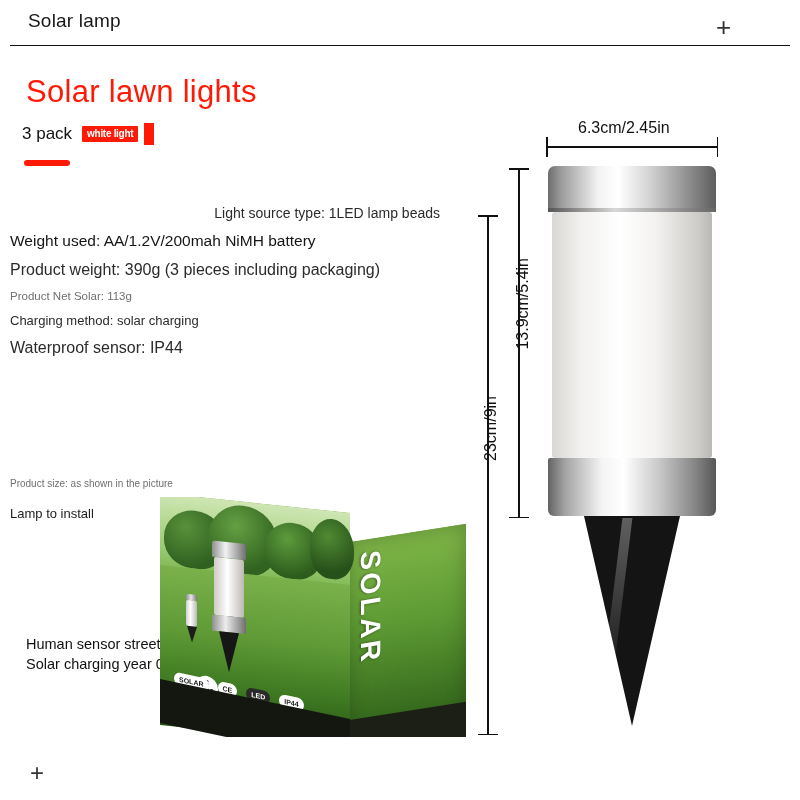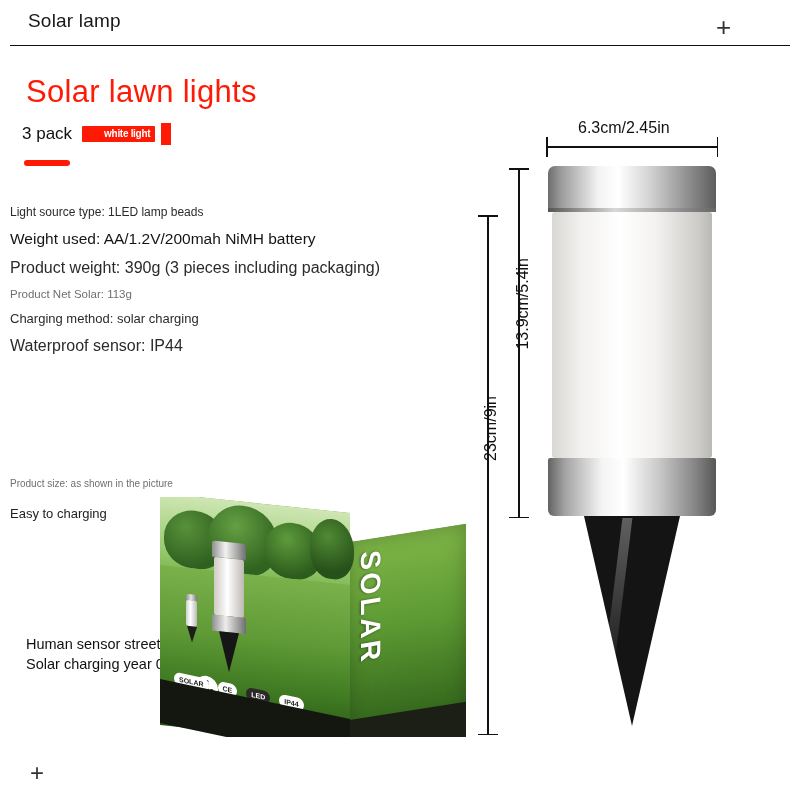--- a/index.html
+++ b/index.html
@@ -76,21 +76,21 @@
   .pack-label {
     font-size: 17px;
     color: #111;
     margin-right: 10px;
   }
   .pack-badge {
     background: #ff1a06;
     color: #ffffff;
     font-size: 10px;
     font-weight: bold;
-    padding: 2px 5px 3px 22px;
+    padding: 2px 5px 3px 5px;
     letter-spacing: -0.3px;
     line-height: 11px;
     border-radius: 1px;
   }
   .pack-bar {
     width: 10px;
     height: 22px;
     background: #ff1a06;
     margin-left: 6px;
   }
@@ -109,21 +109,21 @@
     position: absolute;
     left: 10px;
     top: 205px;
     width: 430px;
   }
   .spec {
     color: #2b2b2b;
     margin-bottom: 11px;
     white-space: nowrap;
   }
-  .spec.s-small { font-size: 12px; }
+  .spec.s-small { font-size: 14px; text-align: right; }
   .spec.s-big   { font-size: 15.5px; color:#151515; }
   .spec.s-mid   { font-size: 16px; }
   .spec.s-grey  { font-size: 11.5px; color: #6f6f6f; }
   .spec.s-reg   { font-size: 13px; }
 
   .spec-size {
     position: absolute;
     left: 10px;
     top: 478px;
     font-size: 10px;
@@ -487,21 +487,21 @@
   <div class="specs">
     <div class="spec s-small">Light source type: 1LED lamp beads</div>
     <div class="spec s-big">Weight used: AA/1.2V/200mah NiMH battery</div>
     <div class="spec s-mid">Product weight: 390g (3 pieces including packaging)</div>
     <div class="spec s-grey">Product Net Solar: 113g</div>
     <div class="spec s-reg">Charging method: solar charging</div>
     <div class="spec s-mid">Waterproof sensor: IP44</div>
   </div>
 
   <div class="spec-size">Product size: as shown in the picture</div>
-  <div class="spec-install">Easy to charging</div>
+  <div class="spec-install">Lamp to install</div>
 
   <div class="tagline">
     <div>Human sensor street lamp</div>
     <div>Solar charging year 0 year fee</div>
   </div>
 
   <div class="bottom-plus">+</div>
 
   <div class="boxphoto">
     <div class="box-right">

